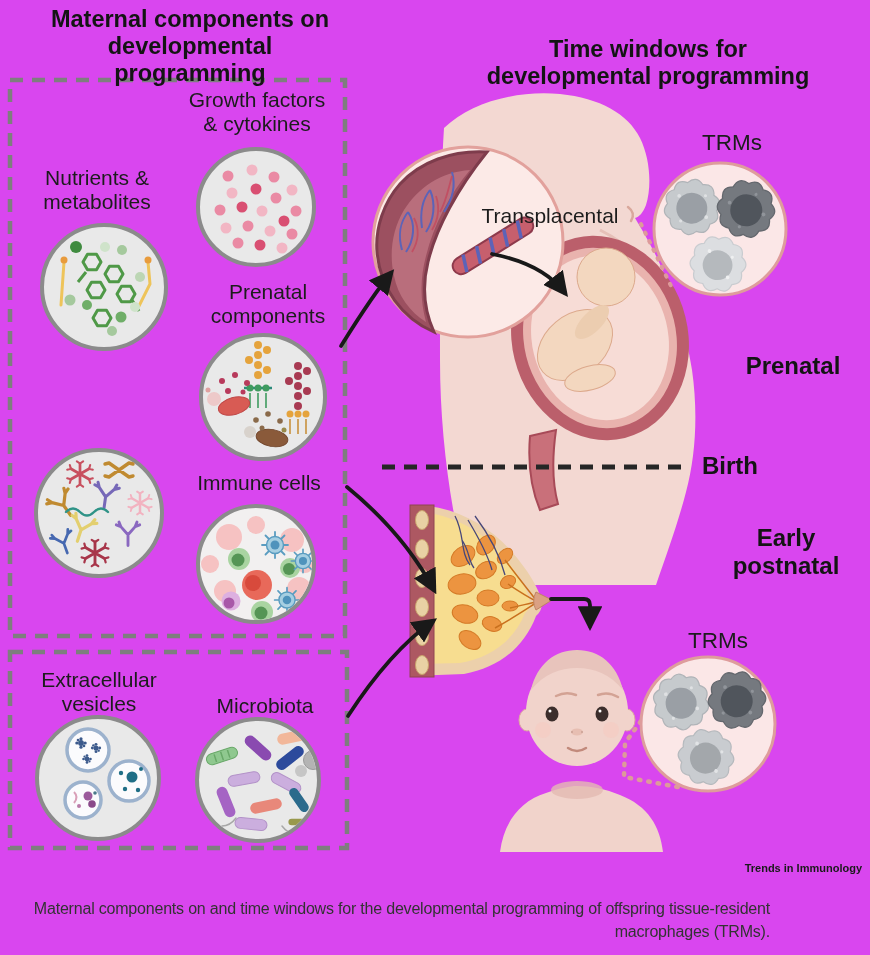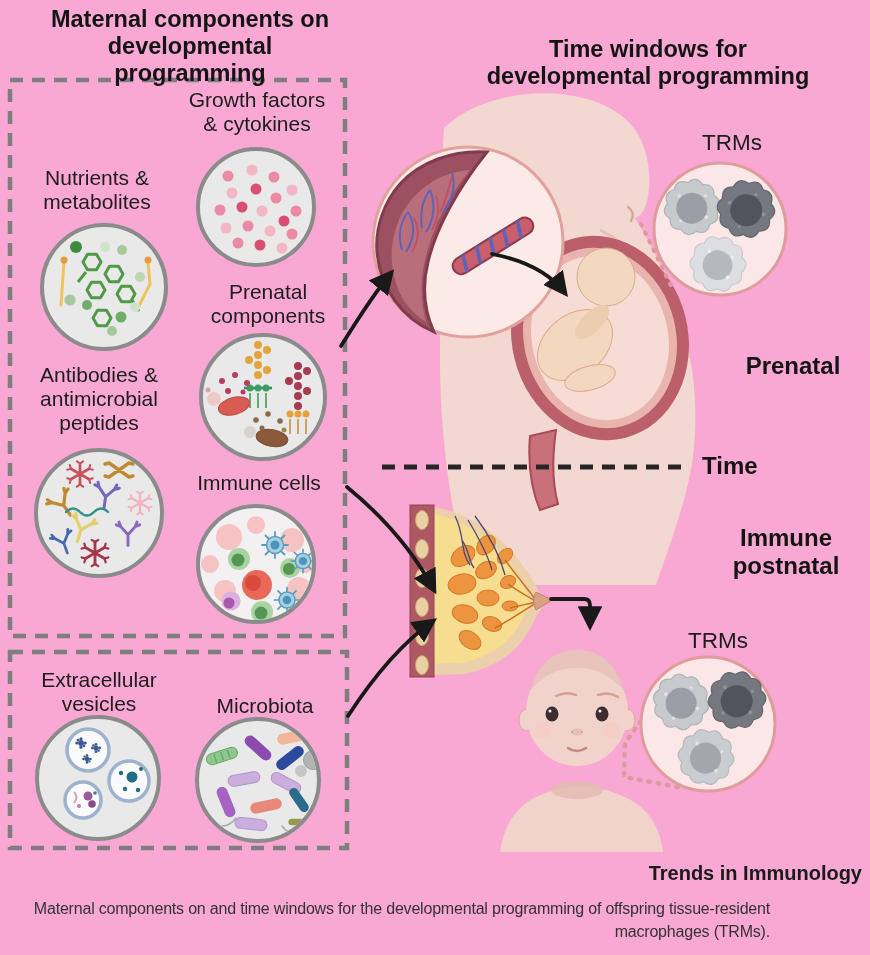--- a/index.html
+++ b/index.html
@@ -1,25 +1,25 @@
 <!DOCTYPE html>
 <html><head>
 <meta charset="utf-8">
 <style>
   html,body{margin:0;padding:0;background:#fff;}
-  #fig{position:relative;width:870px;height:955px;background:#f9a8d4;overflow:hidden;
+  #fig{position:relative;width:870px;height:955px;background:#d946ef;overflow:hidden;
        font-family:"Liberation Sans","DejaVu Sans",sans-serif;}
   #art{position:absolute;left:0;top:0;}
   .lbl{position:absolute;color:#1c1c1c;font-size:21px;line-height:1.14;
        white-space:pre-line;text-align:center;}
   .ttl{font-weight:bold;font-size:23.5px;color:#141414;}
   .bold24{font-weight:bold;font-size:24px;color:#141414;}
   .right{text-align:center;}
   .left{text-align:left;}
-  #journal{position:absolute;right:8px;top:862px;font-weight:bold;font-size:20px;color:#1a1a1a;}
+  #journal{position:absolute;right:8px;top:862px;font-weight:bold;font-size:11px;color:#1a1a1a;}
   #caption{position:absolute;left:10px;top:897px;width:760px;font-size:16px;line-height:1.45;
            color:#333;letter-spacing:-0.2px;text-align:right;white-space:normal;}
 </style>
 </head>
 <body>
 
 <div id="fig">
 
 <svg id="art" width="870" height="890" viewBox="0 0 870 890">
 <defs>
@@ -464,31 +464,29 @@
 developmental programming</div>
 <div class="lbl ttl" style="left:470px;top:8px;width:356px;margin-top:28px;">Time windows for
 developmental programming</div>
 
 <div class="lbl" style="left:166px;top:88px;width:182px;">Growth factors
 &amp; cytokines</div>
 <div class="lbl" style="left:14px;top:166px;width:166px;">Nutrients &amp;
 metabolites</div>
 <div class="lbl" style="left:180px;top:280px;width:176px;">Prenatal
 components</div>
-<div class="lbl" style="left:8px;top:363px;width:182px;">Antibodies &amp;
-antimicrobial
-peptides</div>
 <div class="lbl" style="left:176px;top:471px;width:166px;">Immune cells</div>
 <div class="lbl" style="left:16px;top:668px;width:166px;">Extracellular
 vesicles</div>
 <div class="lbl" style="left:190px;top:694px;width:150px;">Microbiota</div>
 
+<div class="lbl" style="left:450px;top:204px;width:200px;">Transplacental</div>
 <div class="lbl" style="left:676px;top:130px;width:112px;font-size:22.5px;">TRMs</div>
 <div class="lbl bold24 right" style="left:720px;top:352px;width:146px;">Prenatal</div>
-<div class="lbl bold24 left" style="left:702px;top:452px;width:100px;">Time</div>
-<div class="lbl bold24" style="left:710px;top:524px;width:152px;line-height:1.18;">Immune
+<div class="lbl bold24 left" style="left:702px;top:452px;width:100px;">Birth</div>
+<div class="lbl bold24" style="left:710px;top:524px;width:152px;line-height:1.18;">Early
 postnatal</div>
 <div class="lbl" style="left:662px;top:628px;width:112px;font-size:22.5px;">TRMs</div>
 
 <div id="journal">Trends in Immunology</div>
 <div id="caption">Maternal components on and time windows for the developmental programming of offspring tissue-resident macrophages (TRMs).</div>
 
 </div>
 
 </body></html>

